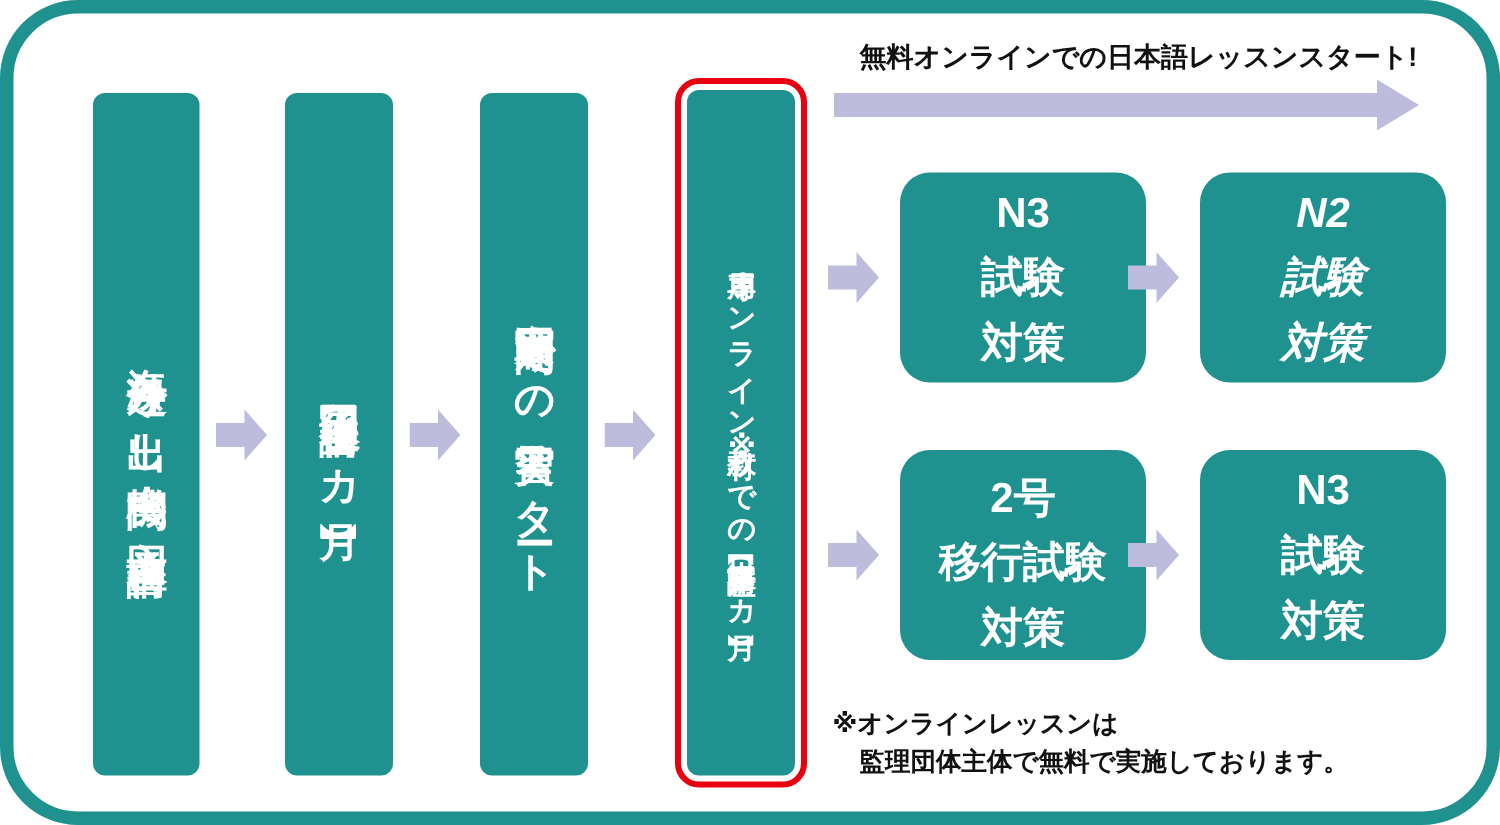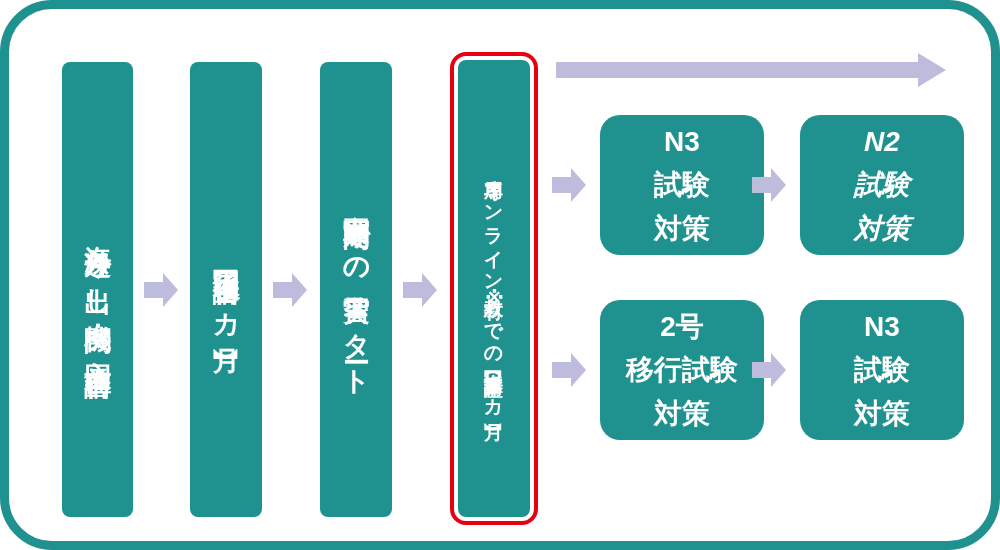--- a/index.html
+++ b/index.html
@@ -53,21 +53,21 @@
     position:absolute;width:164px;height:140px;
     background:var(--teal,#1f928f);border-radius:20px;
     display:flex;align-items:center;justify-content:center;
   }
   .step-label{
     color:var(--box-text,#ffffff);font-weight:700;font-size:28px;
     line-height:1.55;text-align:center;white-space:pre-line;
   }
   .s1{left:600px;top:115px;}
   .s2{left:800px;top:115px;font-style:italic;}
-  .s3{left:600px;top:300px;}
+  .s3{left:600px;top:300px;align-items:flex-end;}
   .s4{left:800px;top:300px;}
   
   .note{
     position:absolute;left:555px;top:470px;
     font-size:17px;font-weight:700;color:var(--ink,#111111);line-height:25px;
   }
   .note-line2{padding-left:18px;}
 </style>
 </head>
 <body>
@@ -93,20 +93,21 @@
   <svg class="arrow a1" width="34" height="40" viewBox="0 0 34 40">
     <polygon points="0,12 19,12 19,3 34,20 19,37 19,28 0,28"></polygon>
   </svg>
   <svg class="arrow a2" width="34" height="40" viewBox="0 0 34 40">
     <polygon points="0,12 19,12 19,3 34,20 19,37 19,28 0,28"></polygon>
   </svg>
   <svg class="arrow a3" width="34" height="40" viewBox="0 0 34 40">
     <polygon points="0,12 19,12 19,3 34,20 19,37 19,28 0,28"></polygon>
   </svg>
 
+  <div class="headline">無料オンラインでの日本語レッスンスタート!</div>
   <svg class="arrow long-arrow" width="390" height="36" viewBox="0 0 390 36">
     <polygon points="0,10 362,10 362,1 390,18 362,35 362,26 0,26"></polygon>
   </svg>
 
   <svg class="arrow a4" width="34" height="40" viewBox="0 0 34 40">
     <polygon points="0,12 19,12 19,3 34,20 19,37 19,28 0,28"></polygon>
   </svg>
   <div class="step s1">
     <span class="step-label">N3
 試験
@@ -131,14 +132,18 @@
   </div>
   <svg class="arrow a7" width="34" height="40" viewBox="0 0 34 40">
     <polygon points="0,12 19,12 19,3 34,20 19,37 19,28 0,28"></polygon>
   </svg>
   <div class="step s4">
     <span class="step-label">N3
 試験
 対策</span>
   </div>
 
+  <div class="note">
+    <div class="note-line1">※オンラインレッスンは</div>
+    <div class="note-line2">監理団体主体で無料で実施しております。</div>
+  </div>
 
 </div>
 
 </body></html>

